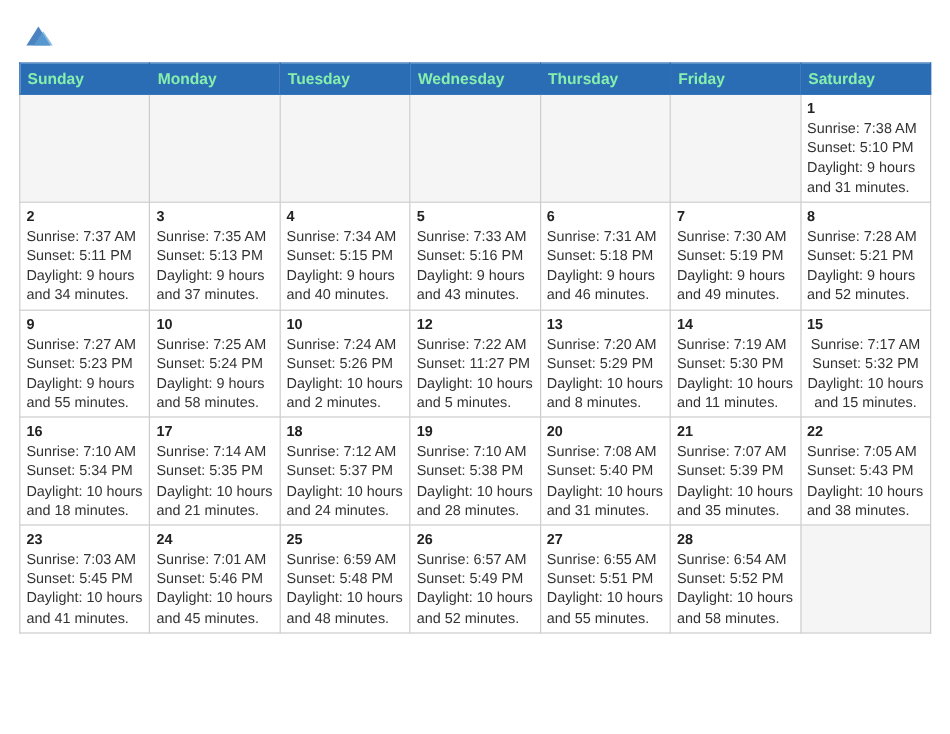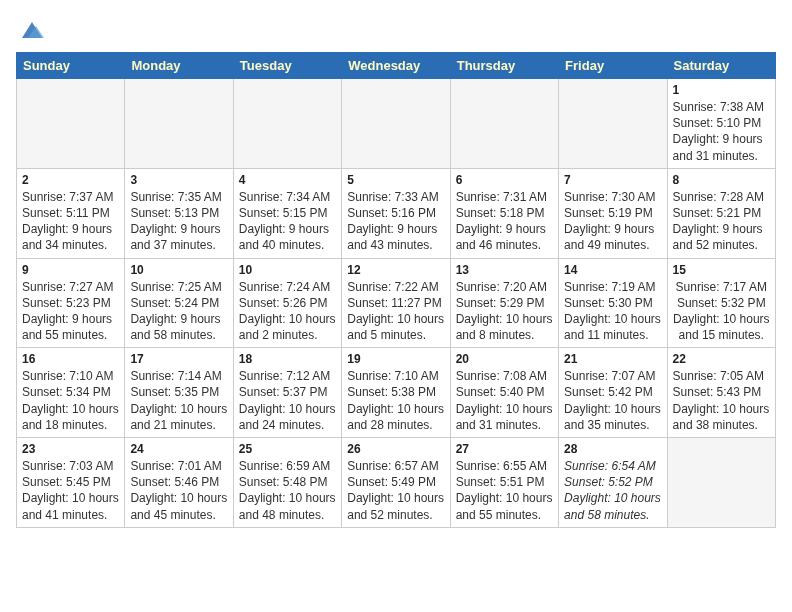--- a/index.html
+++ b/index.html
@@ -54,21 +54,21 @@
       font-size: 14px;
       color: #555;
     }
     table {
       width: 100%;
       border-collapse: collapse;
       table-layout: fixed;
     }
     th {
       background-color: #2a6db5;
-      color: #fef9c3;
+      color: #86efac;
       text-align: left;
       padding: 5px 6px;
       font-size: 13px;
       font-weight: bold;
       border: 1px solid #2a6db5;
     }
     td {
       border: 1px solid #ccc;
       vertical-align: top;
       padding: 4px 5px;
@@ -274,21 +274,21 @@
         <td>
           <div class="day-num">20</div>
           <div class="day-info" style="white-space: pre-line;">Sunrise: 7:08 AM
 Sunset: 5:40 PM
 Daylight: 10 hours
 and 31 minutes.</div>
         </td>
         <td>
           <div class="day-num">21</div>
           <div class="day-info" style="white-space: pre-line;">Sunrise: 7:07 AM
-Sunset: 5:42 PM
+Sunset: 5:39 PM
 Daylight: 10 hours
 and 35 minutes.</div>
         </td>
         <td>
           <div class="day-num">22</div>
           <div class="day-info" style="white-space: pre-line;">Sunrise: 7:05 AM
 Sunset: 5:43 PM
 Daylight: 10 hours
 and 38 minutes.</div>
         </td>
@@ -324,21 +324,21 @@
         </td>
         <td>
           <div class="day-num">27</div>
           <div class="day-info" style="white-space: pre-line;">Sunrise: 6:55 AM
 Sunset: 5:51 PM
 Daylight: 10 hours
 and 55 minutes.</div>
         </td>
         <td>
           <div class="day-num">28</div>
-          <div class="day-info" style="white-space: pre-line; font-style: italic;">Sunrise: 6:54 AM
+          <div class="day-info" style="white-space: pre-line;">Sunrise: 6:54 AM
 Sunset: 5:52 PM
 Daylight: 10 hours
 and 58 minutes.</div>
         </td>
         <td class="empty"></td>
       </tr>
     </tbody>
 </table>
 
 </body></html>

